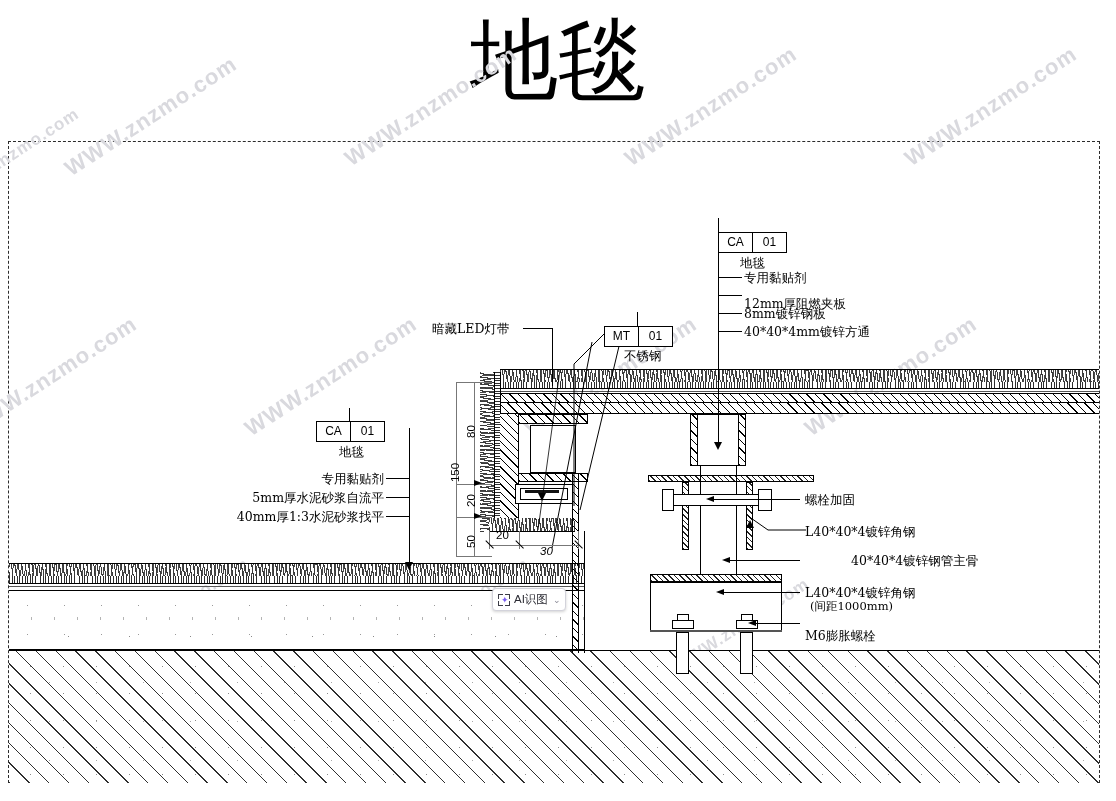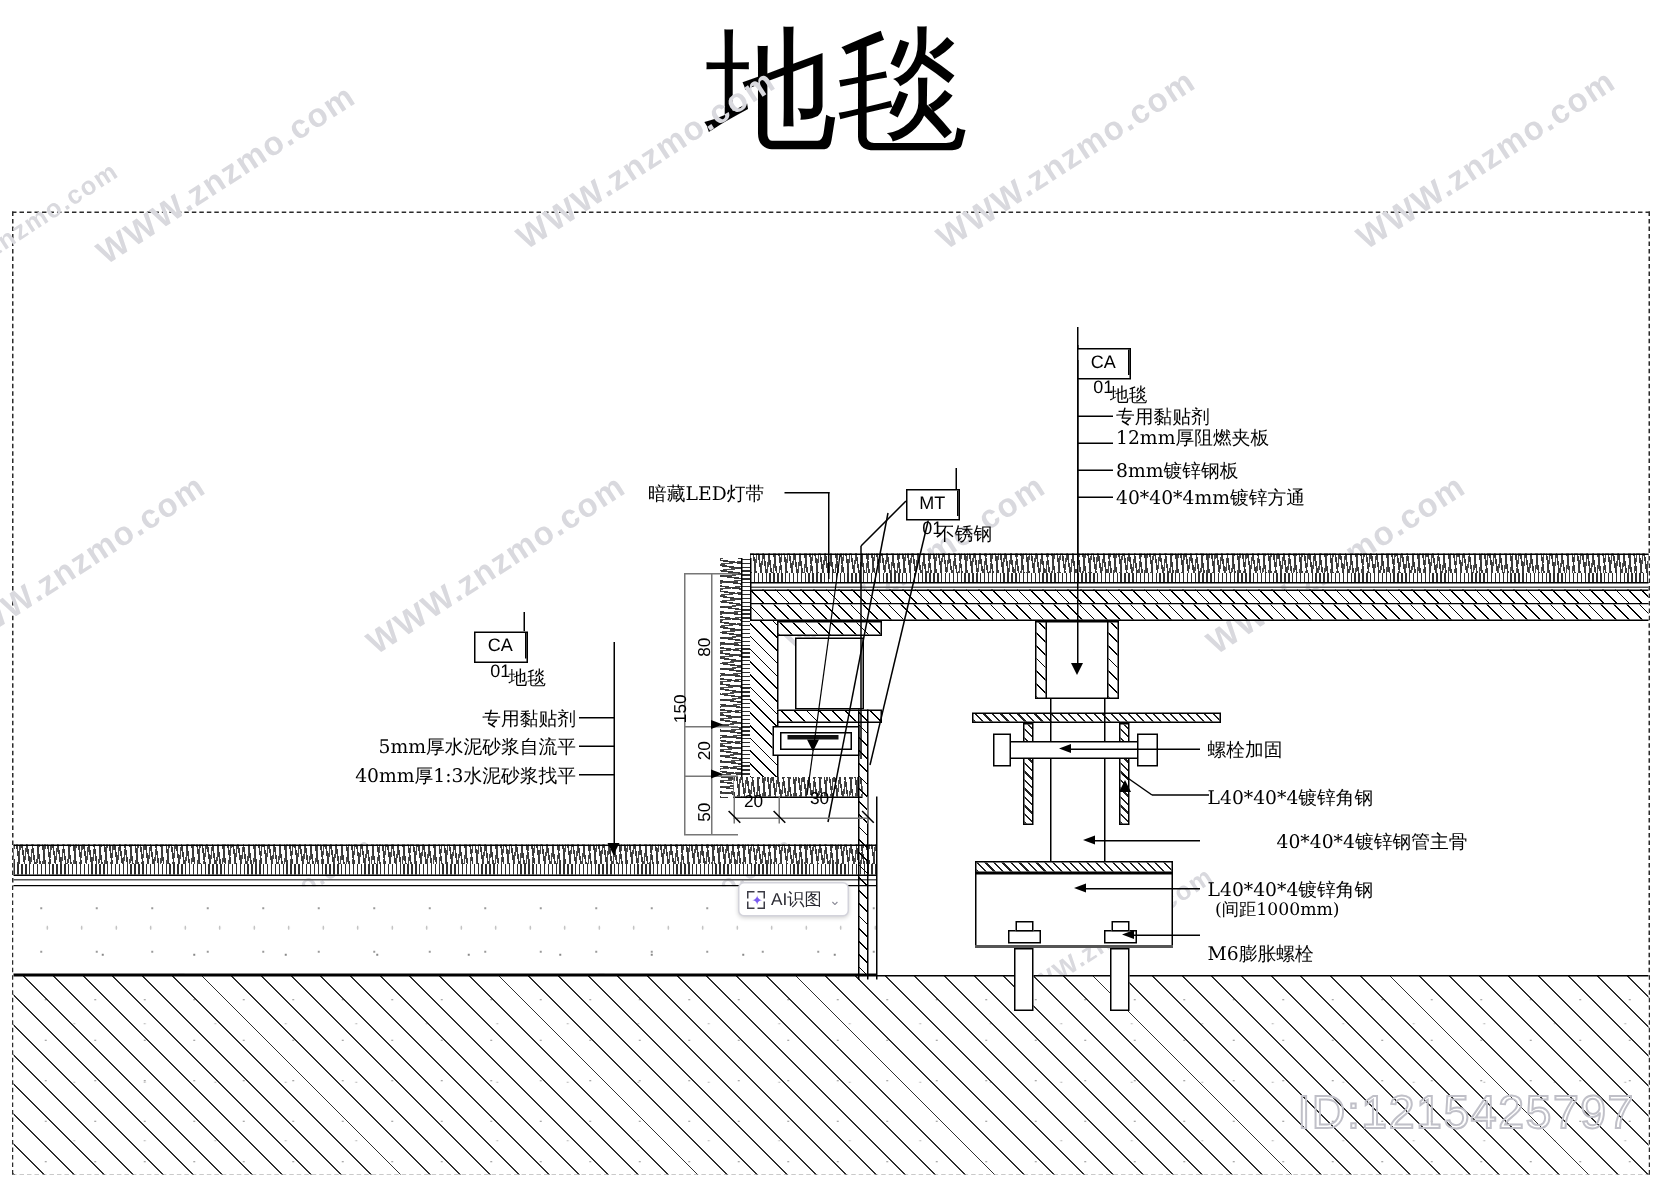--- a/index.html
+++ b/index.html
@@ -74,21 +74,21 @@
 
   
   .lbl{position:absolute;font-family:"DejaVu Serif",serif;font-size:12.5px;
        line-height:15px;color:#000;white-space:nowrap;}
   .lbl.sm{font-size:11.5px;}
   .lbl.dim{font-family:"Liberation Sans",sans-serif;font-size:11.5px;}
   .rot{transform-origin:center center;transform:rotate(-90deg);}
 
   
   .tag{position:absolute;display:flex;border:1.2px solid #000;background:#fff;
-       font-family:"Liberation Sans",sans-serif;font-size:12px;line-height:17px;height:19px;flex-direction:column;}
+       font-family:"Liberation Sans",sans-serif;font-size:12px;line-height:17px;height:19px;}
   .tag > div{display:flex;align-items:center;justify-content:center;}
   .tag .c1{width:33px;border-right:1.2px solid #000;}
   .tag .c2{width:33px;}
 
   
   .arw{position:absolute;width:0;height:0;}
   .arw.l{border-top:3.6px solid transparent;border-bottom:3.6px solid transparent;border-right:8px solid #000;}
   .arw.r{border-top:3.6px solid transparent;border-bottom:3.6px solid transparent;border-left:8px solid #000;}
   .arw.d{border-left:4px solid transparent;border-right:4px solid transparent;border-top:8px solid #000;}
   .arw.u{border-left:4px solid transparent;border-right:4px solid transparent;border-bottom:8px solid #000;}
@@ -254,37 +254,37 @@
   <div class="lbl dim rot" style="left:458px;top:534px;width:26px;text-align:center;">50</div>
 
   <div class="ln hl grey" style="left:489px;top:545px;width:90px;"></div>
   <div class="ln vl grey" style="left:489px;top:531px;height:18px;"></div>
   <div class="ln vl grey" style="left:519px;top:531px;height:18px;"></div>
   <div class="ln vl grey" style="left:578px;top:531px;height:18px;"></div>
   <div class="tick" style="left:484px;top:544px;"></div>
   <div class="tick" style="left:514px;top:544px;"></div>
   <div class="tick" style="left:573px;top:544px;"></div>
   <div class="lbl dim" style="left:496px;top:528px;">20</div>
-  <div class="lbl dim" style="left:540px;top:526px;">30</div>
+  <div class="lbl dim" style="left:540px;top:544px;font-style:italic;">30</div>
 
   <div class="ln vl" style="left:718px;top:218px;height:14px;"></div>
   <div class="tag" style="left:718px;top:232px;">
     <div class="c1">CA</div>
     <div class="c2">01</div>
   </div>
   <div class="lbl" style="left:740px;top:255px;">地毯</div>
 
   <div class="ln vl" style="left:718px;top:240px;height:130px;"></div>
   <div class="ln hl" style="left:718px;top:277px;width:24px;"></div>
   <div class="ln hl" style="left:718px;top:295px;width:24px;"></div>
   <div class="ln hl" style="left:718px;top:313px;width:24px;"></div>
   <div class="ln hl" style="left:718px;top:331px;width:24px;"></div>
 
   <div class="lbl" style="left:744px;top:270px;">专用黏贴剂</div>
-  <div class="lbl" style="left:744px;top:284px;">12mm厚阻燃夹板</div>
+  <div class="lbl" style="left:744px;top:296px;">12mm厚阻燃夹板</div>
   <div class="lbl" style="left:744px;top:306px;">8mm镀锌钢板</div>
   <div class="lbl" style="left:744px;top:324px;">40*40*4mm镀锌方通</div>
 
   <div class="ln vl" style="left:349px;top:408px;height:13px;"></div>
   <div class="tag" style="left:316px;top:421px;">
     <div class="c1">CA</div>
     <div class="c2">01</div>
   </div>
   <div class="lbl" style="left:339px;top:444px;">地毯</div>
 
@@ -332,16 +332,15 @@
         <i></i>
         <i></i>
         <i></i>
       <span class="spark">✦</span>
     </span>
     <span class="txt">AI识图</span>
     <span class="chev">⌄</span>
   </div>
 
   <div id="wmbig">
-    <div class="zid">ID:1215425797</div>
   </div>
 
 </div>
 
 </body></html>

